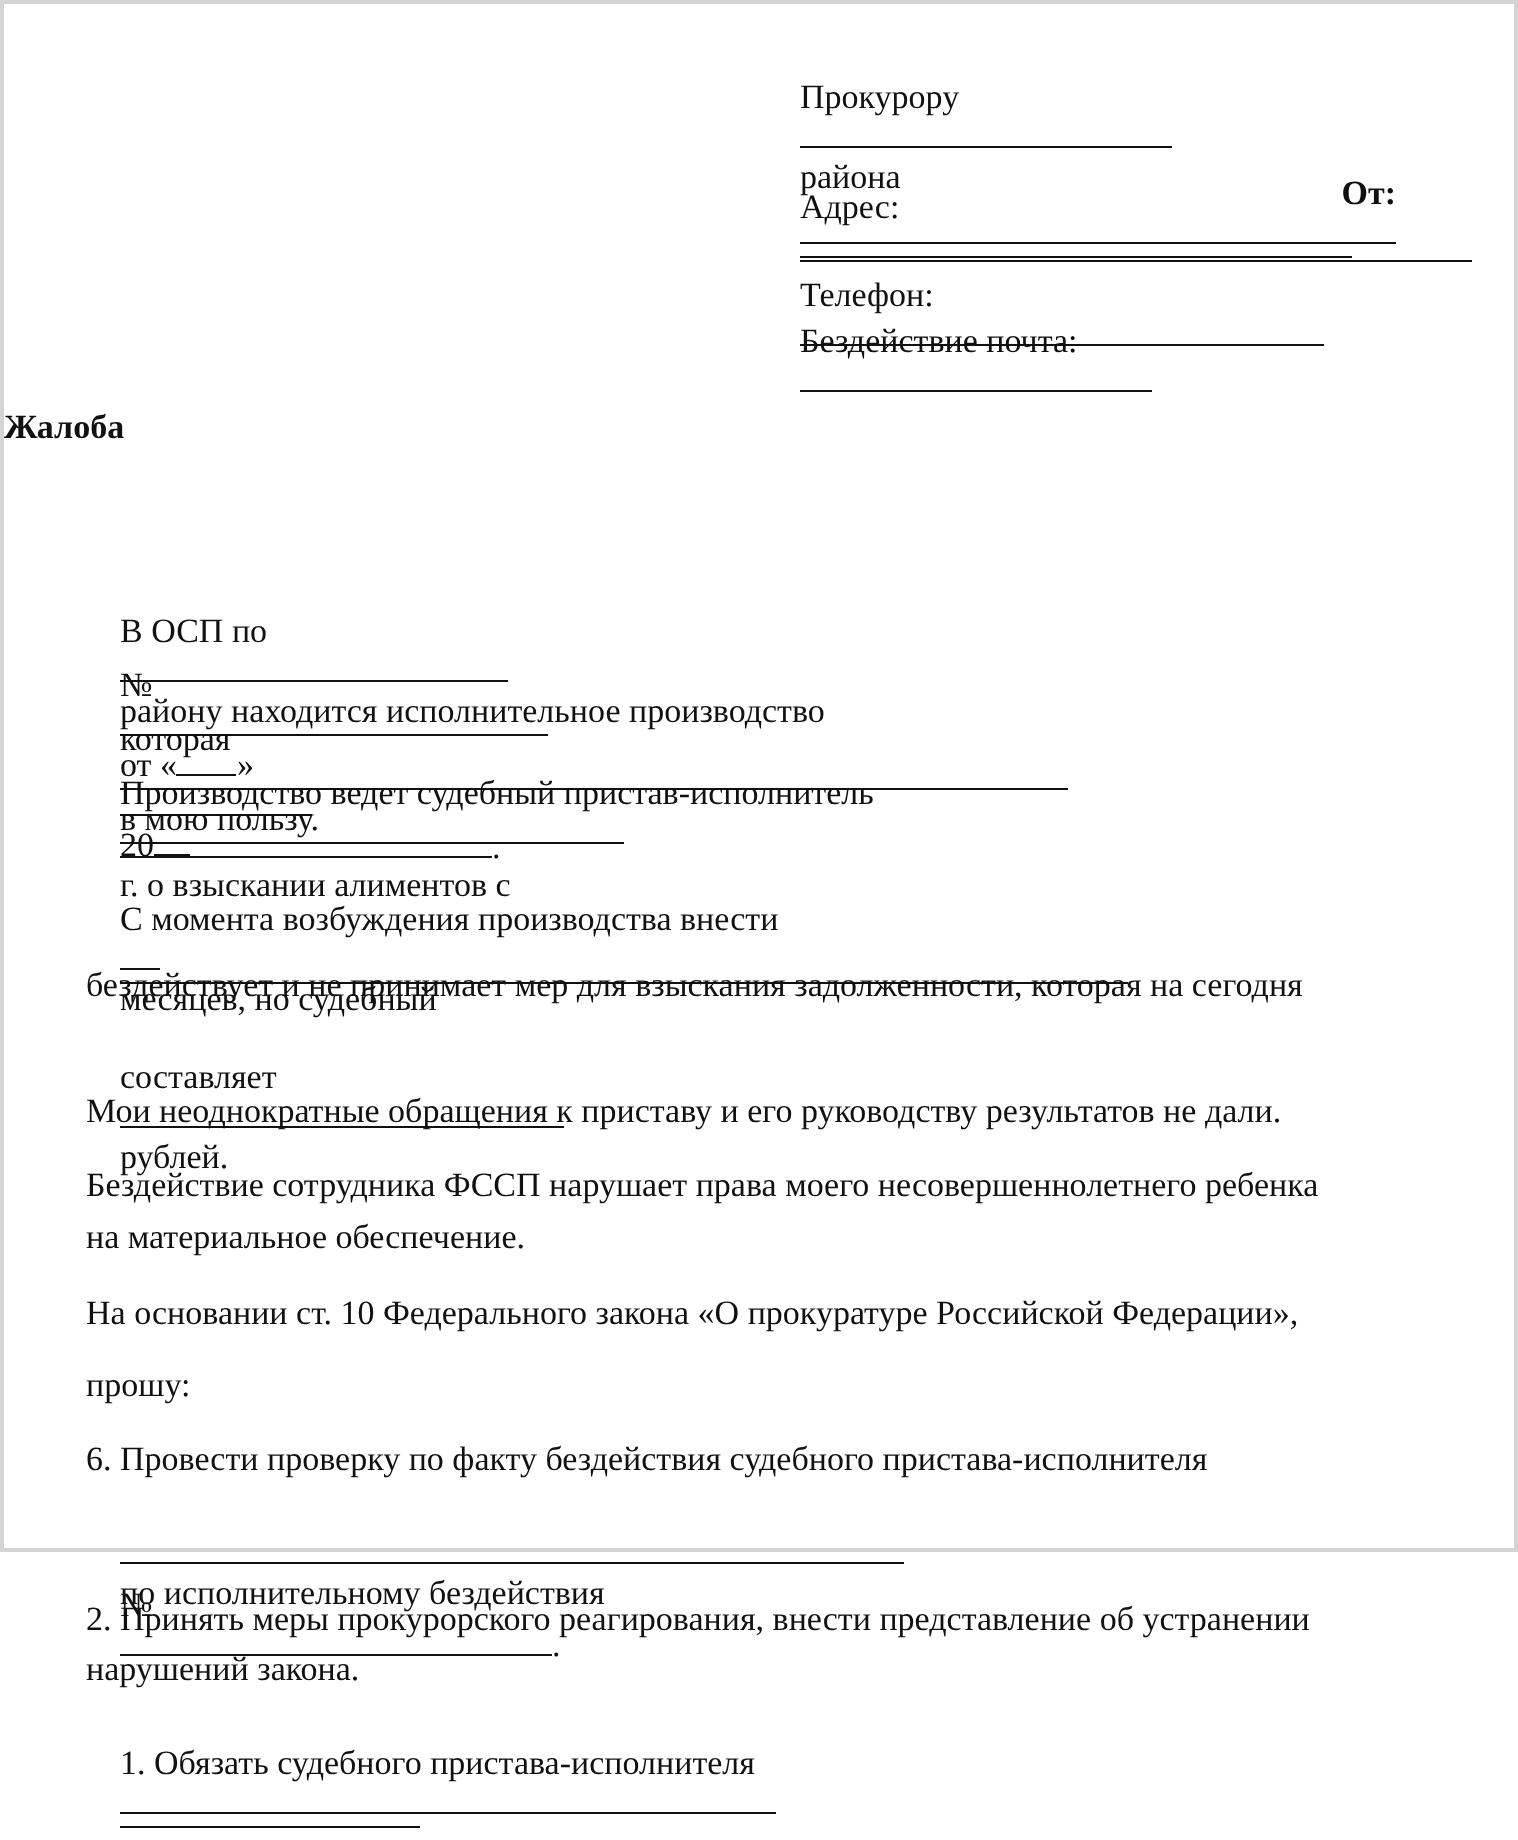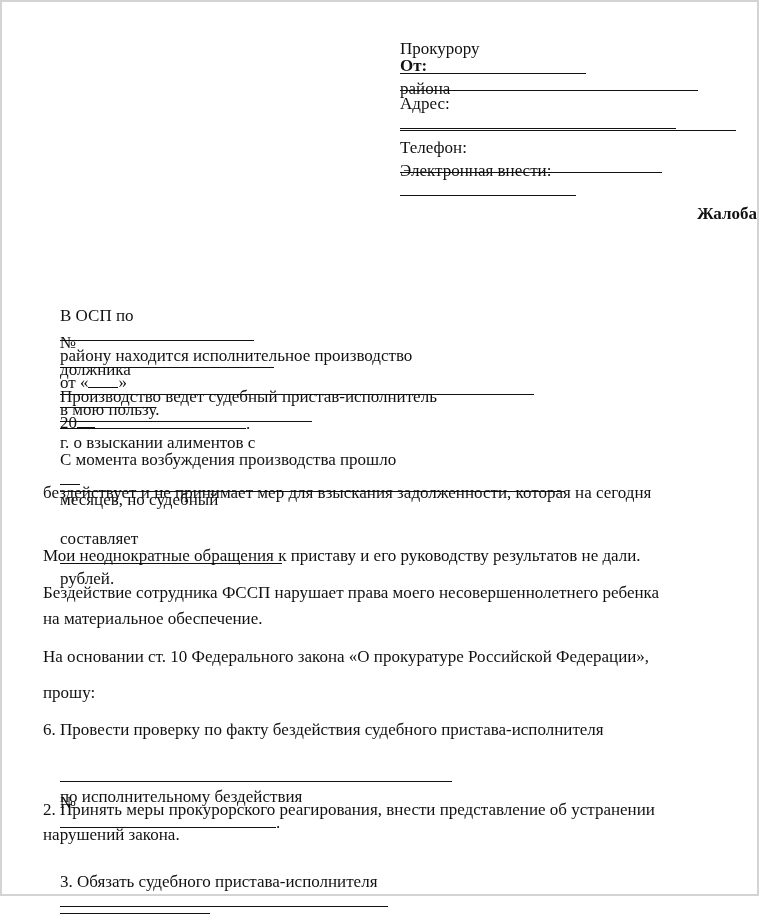--- a/index.html
+++ b/index.html
@@ -1,91 +1,91 @@
 <!DOCTYPE html>
 <html><head>
   <meta charset="utf-8">
   <style>
     html, body { margin: 0; padding: 0; background: #ffffff; }
     body { width: 759px; height: 920px; overflow: hidden; }
     .page {
       position: relative;
-      width: 759px; height: 896px;
+      width: 759px; height: 776px;
       box-sizing: border-box;
       border: 2px solid #d4d4d4;
       background: #fff;
       font-family: "Liberation Serif", "DejaVu Serif", serif;
       font-size: 17px;
       color: #111;
     }
     .line { position: absolute; white-space: pre; line-height: 20px; }
     .bold { font-weight: bold; }
-    .title { position: absolute; left: 0; right: 0; text-align: right; font-weight: bold; line-height: 20px; }
+    .title { position: absolute; left: 0; right: 0; text-align: left; font-weight: bold; line-height: 20px; }
     .blank { display: inline-block; border-bottom: 1px solid #111; height: 14px; vertical-align: baseline; }
   </style>
 </head>
 <body>
 
 <div class="page">
 
   <div class="line" style="left:381px; top:17px;">
     <span>Прокурору</span>
     <span class="blank" style="width:186px;"></span>
     <span>района</span>
   </div>
-  <div class="line" style="left:381px; top:34px;">
+  <div class="line" style="left:381px; top:65px;text-align:right;">
     <span class="bold">От:</span>
     <span class="blank" style="width:298px;"></span>
   </div>
   <div class="line" style="left:381px; top:72px;">
     <span>Адрес:</span>
     <span class="blank" style="width:276px;"></span>
   </div>
   <div class="line" style="left:381px; top:94px;">
     <span class="blank" style="width:336px;"></span>
   </div>
   <div class="line" style="left:381px; top:116px;">
     <span>Телефон:</span>
     <span class="blank" style="width:262px;"></span>
   </div>
   <div class="line" style="left:381px; top:139px;">
-    <span>Электронная внести:</span>
+    <span>Бездействие почта:</span>
     <span class="blank" style="width:176px;"></span>
   </div>
 
   <div class="title" style="top:202px;">Жалоба</div>
 
   <div class="line" style="left:41px; top:284px;">
     <span>В ОСП по</span>
     <span class="blank" style="width:194px;"></span>
     <span>району находится исполнительное производство</span>
   </div>
   <div class="line" style="left:41px; top:311px;">
     <span>№</span>
     <span class="blank" style="width:214px;"></span>
     <span>от «</span><span class="blank" style="width:30px;"></span><span>»</span>
     <span class="blank" style="width:96px;"></span>
     <span>20</span><span class="blank" style="width:18px;"></span>
     <span>г. о взыскании алиментов с</span>
   </div>
   <div class="line" style="left:41px; top:338px;">
-    <span>должника</span>
+    <span>которая</span>
     <span class="blank" style="width:474px;"></span>
     <span>в мою пользу.</span>
   </div>
   <div class="line" style="left:41px; top:365px;">
     <span>Производство ведет судебный пристав-исполнитель</span>
     <span class="blank" style="width:252px;"></span>
   </div>
   <div class="line" style="left:41px; top:392px;">
     <span class="blank" style="width:186px;"></span><span>.</span>
   </div>
 
   <div class="line" style="left:41px; top:428px;">
-    <span>С момента возбуждения производства прошло</span>
+    <span>С момента возбуждения производства внести</span>
     <span class="blank" style="width:20px;"></span>
     <span>месяцев, но судебный</span>
   </div>
   <div class="line" style="left:41px; top:455px;">
     <span class="blank" style="width:504px;"></span>
   </div>
   <div class="line" style="left:41px; top:481px;">бездействует и не принимает мер для взыскания задолженности, которая на сегодня</div>
   <div class="line" style="left:41px; top:507px;">
     <span>составляет</span>
     <span class="blank" style="width:222px;"></span>
@@ -108,21 +108,21 @@
   </div>
   <div class="line" style="left:41px; top:771px;">
     <span>№</span>
     <span class="blank" style="width:216px;"></span><span>.</span>
   </div>
 
   <div class="line" style="left:41px; top:798px;">2. Принять меры прокурорского реагирования, внести представление об устранении</div>
   <div class="line" style="left:41px; top:823px;">нарушений закона.</div>
 
   <div class="line" style="left:41px; top:850px;">
-    <span>3. Обязать судебного пристава-исполнителя</span>
+    <span>1. Обязать судебного пристава-исполнителя</span>
     <span class="blank" style="width:328px;"></span>
   </div>
   <div class="line" style="left:41px; top:877px;">
     <span class="blank" style="width:150px;"></span>
     <span>совершить все необходимые действия для взыскания алиментов.</span>
   </div>
 
 </div>
 
 </body></html>

